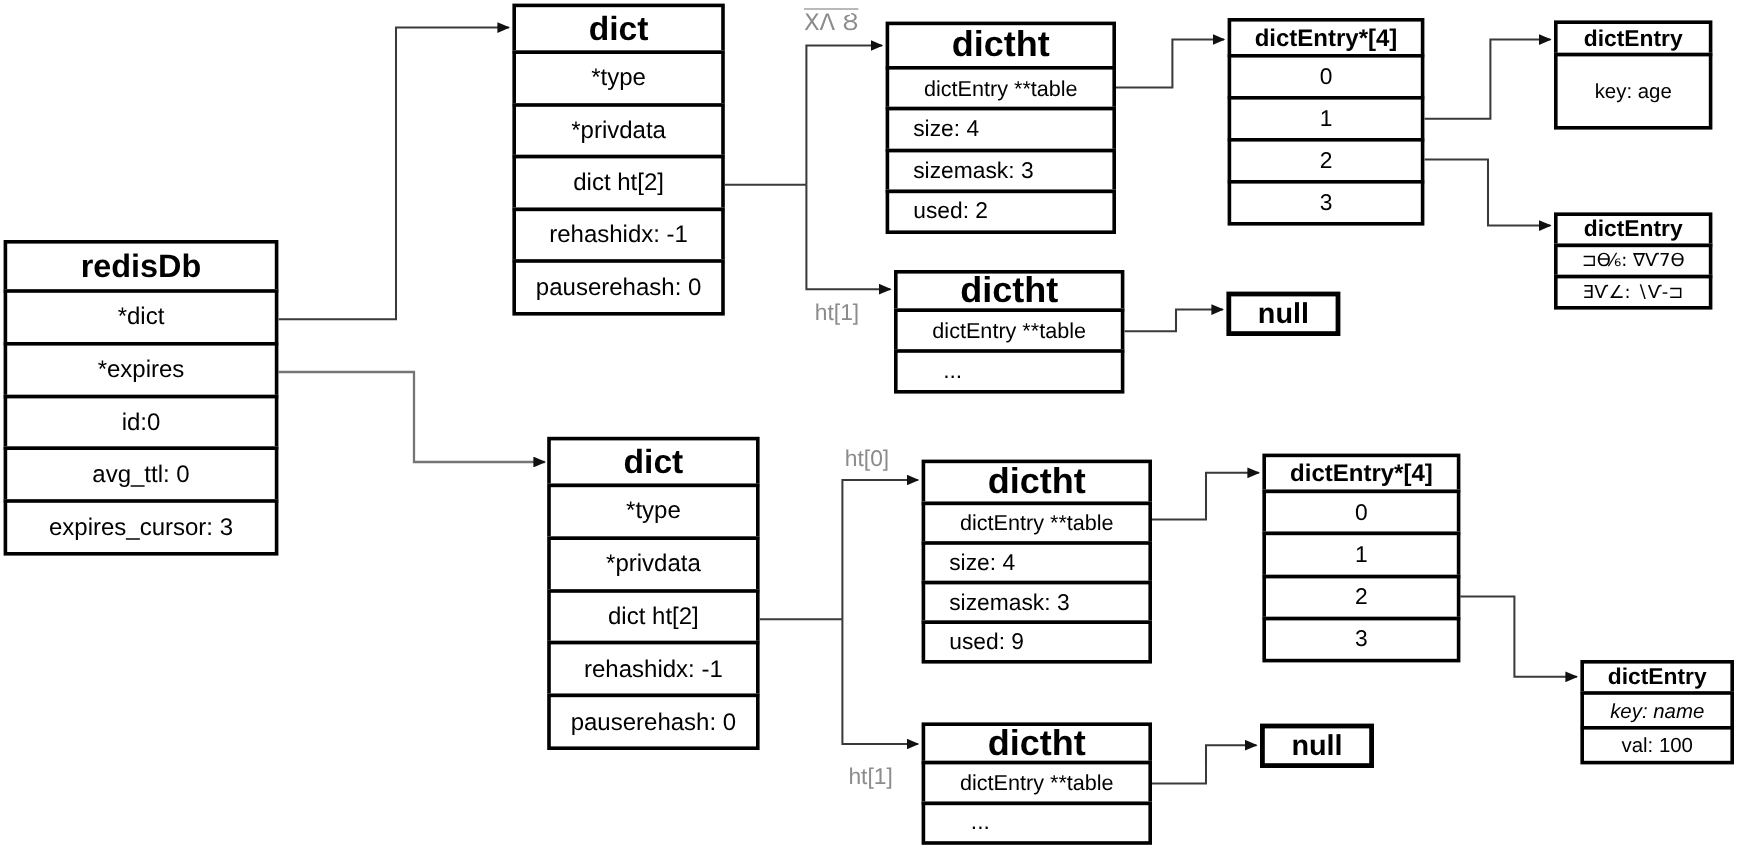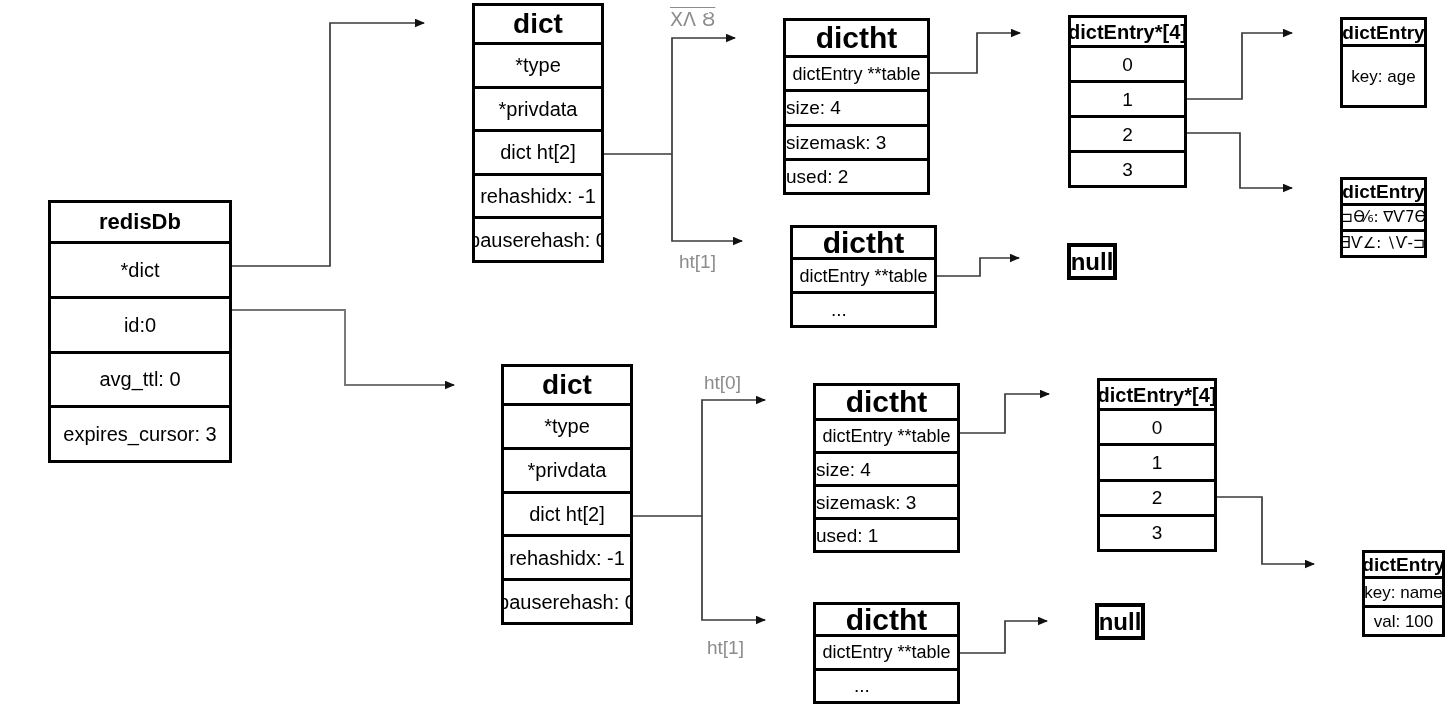--- a/index.html
+++ b/index.html
@@ -2,25 +2,25 @@
 <html><head>
 <meta charset="utf-8">
 <style>
   html,body{margin:0;padding:0;background:#ffffff;}
   .stage{position:relative;width:1449px;height:706px;background:#ffffff;overflow:hidden;
          font-family:"Liberation Sans",sans-serif;color:#000;}
   svg.wires{position:absolute;left:0;top:0;width:1449px;height:706px;pointer-events:none;}
   .box{position:absolute;display:flex;flex-direction:column;}
   .cell{box-sizing:border-box;border:3px solid #000;margin-top:-3px;background:#fff;
         display:flex;align-items:center;justify-content:center;
-        font-size:20px;line-height:1;white-space:nowrap;overflow:hidden;margin-left:45px;}
+        font-size:20px;line-height:1;white-space:nowrap;overflow:hidden;}
   .cell:first-child{margin-top:0;}
   .title{font-weight:bold;}
   .flex1{flex:1;}
-  .left-cell{justify-content:flex-start;padding-left:0;}
+  .left-cell{justify-content:flex-start;padding-left:20px;}
   .dots-cell{justify-content:flex-start;padding-left:38px;}
   .garbled{font-family:"DejaVu Sans","Liberation Sans",sans-serif;font-size:15px;}
   .wire-label{position:absolute;color:#8c8c8c;font-size:19px;line-height:1;white-space:nowrap;}
   .overlined{text-decoration:overline;font-family:"DejaVu Sans","Liberation Sans",sans-serif;}
   .b4{border-width:4px;}
 </style>
 </head>
 <body>
 
 <div class="stage">
@@ -53,22 +53,23 @@
     <polyline points="702,516 702,620 765,620" fill="none" stroke="#3a3a3a" stroke-width="1.7" marker-end="url(#arr)"></polyline>
 
     <polyline points="960,433 1005,433 1005,394 1049,394" fill="none" stroke="#3a3a3a" stroke-width="1.7" marker-end="url(#arr)"></polyline>
 
     <polyline points="1216,497 1262,497 1262,564 1314,564" fill="none" stroke="#3a3a3a" stroke-width="1.7" marker-end="url(#arr)"></polyline>
 
     <polyline points="960,653 1005,653 1005,621 1047,621" fill="none" stroke="#3a3a3a" stroke-width="1.7" marker-end="url(#arr)"></polyline>
   </svg>
 
   <div class="box" style="left:3px;top:200px;width:229px;height:263px;">
-    <div class="cell title" style="height:44px;font-size:22px;">redisDb</div>
+    <div class="cell title" style="height:44px;font-size:27px;">redisDb</div>
     <div class="cell flex1">*dict</div>
+    <div class="cell flex1">*expires</div>
     <div class="cell flex1">id:0</div>
     <div class="cell flex1">avg_ttl: 0</div>
     <div class="cell flex1">expires_cursor: 3</div>
   </div>
 
   <div class="box" style="left:427px;top:3px;width:177px;height:260px;">
     <div class="cell title" style="height:42px;font-size:28px;">dict</div>
     <div class="cell flex1">*type</div>
     <div class="cell flex1">*privdata</div>
     <div class="cell flex1">dict ht[2]</div>
@@ -120,34 +121,34 @@
     <div class="cell flex1">dict ht[2]</div>
     <div class="cell flex1">rehashidx: -1</div>
     <div class="cell flex1">pauserehash: 0</div>
   </div>
 
   <div class="box" style="left:768px;top:383px;width:192px;height:170px;">
     <div class="cell title" style="height:38px;font-size:30px;">dictht</div>
     <div class="cell flex1" style="font-size:18px;">dictEntry **table</div>
     <div class="cell flex1 left-cell" style="font-size:19px;">size: 4</div>
     <div class="cell flex1 left-cell" style="font-size:19px;">sizemask: 3</div>
-    <div class="cell flex1 left-cell" style="font-size:19px;">used: 1</div>
+    <div class="cell flex1 left-cell" style="font-size:19px;">used: 9</div>
   </div>
 
   <div class="box" style="left:1052px;top:378px;width:165px;height:174px;">
     <div class="cell title" style="height:33px;font-size:20px;">dictEntry*[4]</div>
     <div class="cell flex1" style="font-size:19px;">0</div>
     <div class="cell flex1" style="font-size:19px;">1</div>
     <div class="cell flex1" style="font-size:19px;">2</div>
     <div class="cell flex1" style="font-size:19px;">3</div>
   </div>
 
   <div class="box" style="left:1317px;top:550px;width:128px;height:87px;">
     <div class="cell title" style="height:29px;font-size:19px;">dictEntry</div>
-    <div class="cell flex1" style="font-size:17px;">key: name</div>
+    <div class="cell flex1" style="font-size:17px;font-style:italic;">key: name</div>
     <div class="cell flex1" style="font-size:17px;">val: 100</div>
   </div>
 
   <div class="box" style="left:768px;top:602px;width:192px;height:102px;">
     <div class="cell title" style="height:35px;font-size:30px;">dictht</div>
     <div class="cell flex1" style="font-size:18px;">dictEntry **table</div>
     <div class="cell flex1 dots-cell" style="font-size:19px;">...</div>
   </div>
 
   <div class="box" style="left:1050px;top:603px;width:95px;height:37px;">

